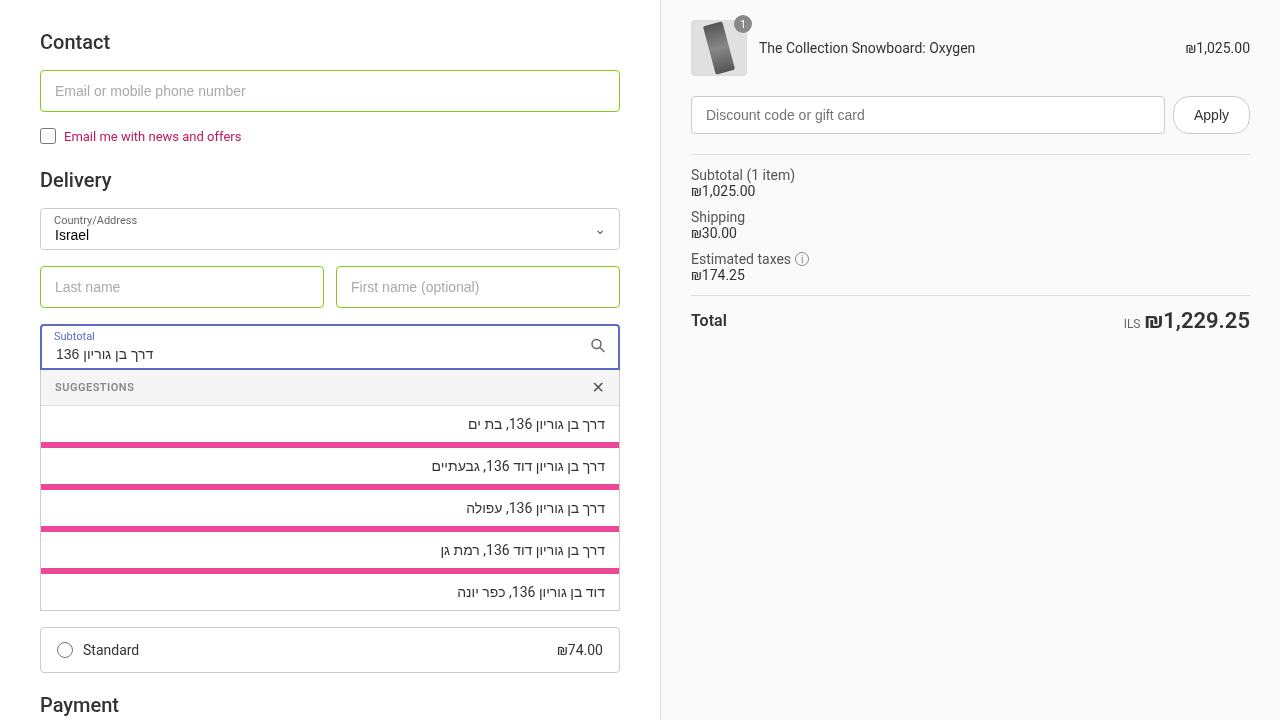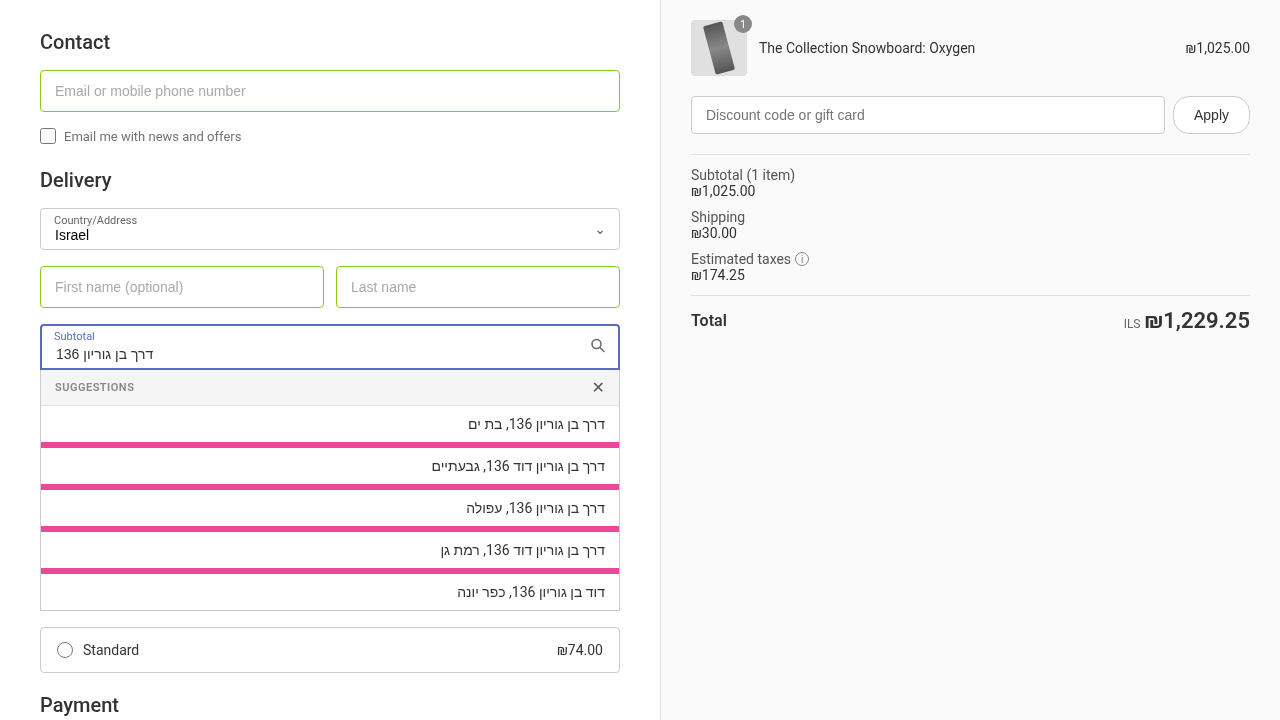--- a/index.html
+++ b/index.html
@@ -50,21 +50,21 @@
       align-items: center;
       gap: 8px;
       margin-bottom: 24px;
     }
     .checkbox-row input[type="checkbox"] {
       width: 16px;
       height: 16px;
     }
     .checkbox-label {
       font-size: 13px;
-      color: #737373;
+      color: #be185d;
     }
     .delivery-section {
       margin-bottom: 20px;
     }
     .select-wrapper {
       position: relative;
     }
     .select-field {
       width: 100%;
       padding: 10px 14px;
@@ -342,22 +342,22 @@
 
     <div class="form-group select-wrapper">
       <span class="select-label">Country/Address</span>
       <select class="select-field" style="padding-top:18px;padding-bottom:6px;">
         <option>Israel</option>
       </select>
       <span class="chevron-icon">⌄</span>
     </div>
 
     <div class="name-row">
+      <input type="text" class="input-field" placeholder="Last name" style="">
       <input type="text" class="input-field" placeholder="First name (optional)" style="">
-      <input type="text" class="input-field" placeholder="Last name" style="">
     </div>
 
     <div class="address-wrapper">
       <span class="address-label">Subtotal</span>
       <input type="text" class="input-field address-input address-input-inner" value="136 דרך בן גוריון" style="">
       <span class="search-icon-addr">
         <svg width="16" height="16" viewBox="0 0 16 16" fill="none">
           <circle cx="6.5" cy="6.5" r="4.5" stroke="#666" stroke-width="1.5"></circle>
           <line x1="10" y1="10" x2="14" y2="14" stroke="#666" stroke-width="1.5" stroke-linecap="round"></line>
         </svg>

